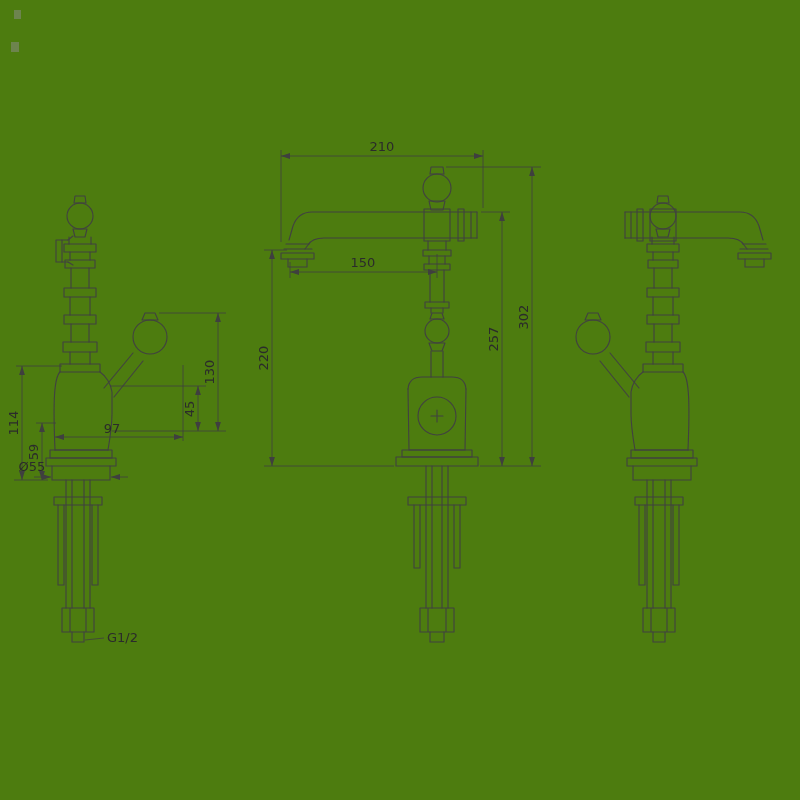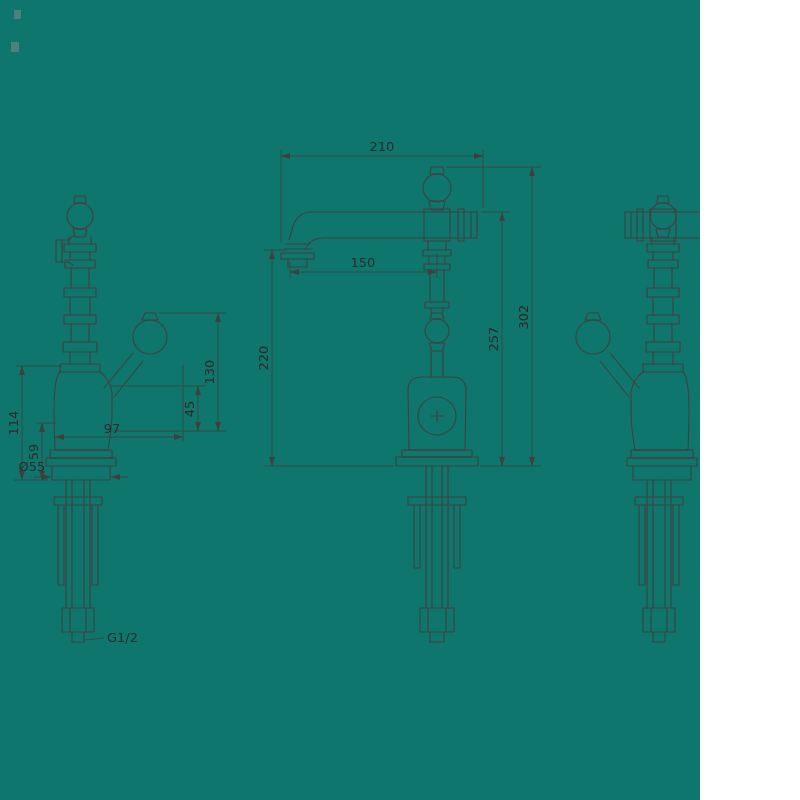--- a/index.html
+++ b/index.html
@@ -2,23 +2,23 @@
 <html><head>
 <meta charset="utf-8">
 <style>
   html, body {
     margin: 0;
     padding: 0;
     background: #ffffff;
   }
   .sheet {
     position: relative;
-    width: 700px;
+    width: 800px;
     height: 800px;
-    background: #0f766e;
+    background: #4d7c0f;
     overflow: hidden;
     font-family: "DejaVu Sans", "Liberation Sans", sans-serif;
   }
   svg { display: block; }
   .draw {
     stroke: #414141;
     fill: none;
     stroke-width: 1.1;
     stroke-linecap: round;
     stroke-linejoin: round;

